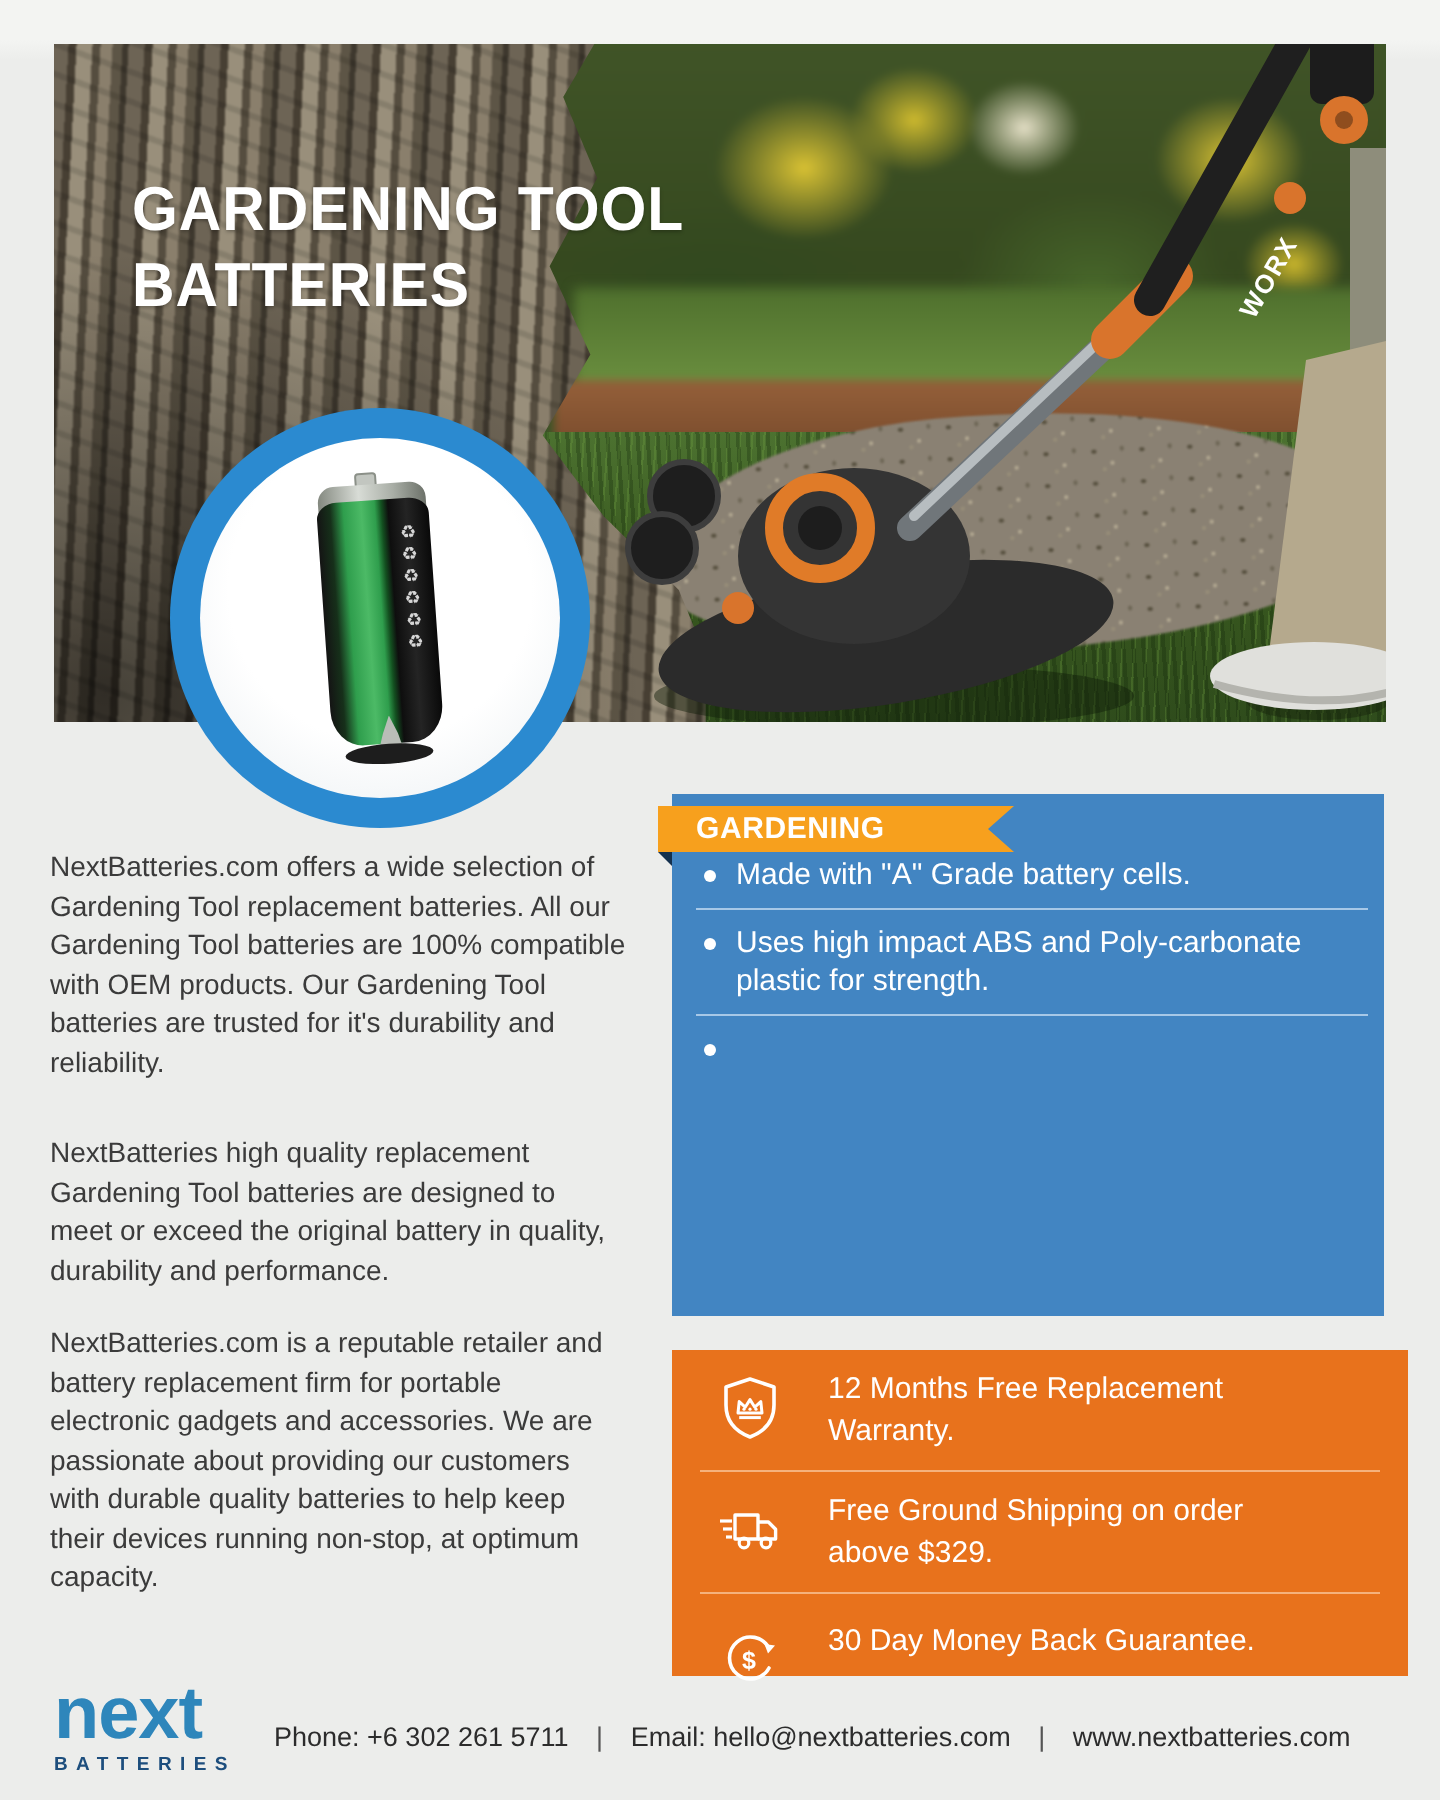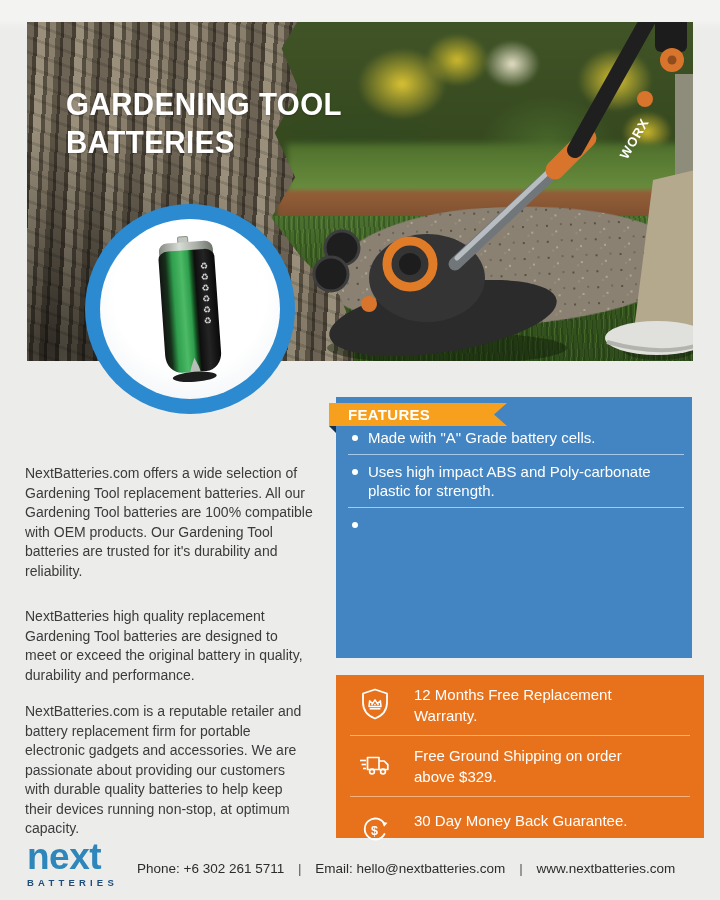--- a/index.html
+++ b/index.html
@@ -72,21 +72,21 @@
     background:#c2c6c0; border:1px solid #8b9088; border-radius:2px; }
   .batt-glyphs { position:absolute; right:6px; top:26px; width:10px; color:#d6d6d6;
     font-size:9px; line-height:11px; word-break:break-all; text-align:center; }
   .batt-contact { position:absolute; left:22px; bottom:4px; width:14px; height:20px;
     background:#b9bdb7; clip-path:polygon(50% 0, 78% 45%, 100% 100%, 0 100%, 24% 45%); }
   .batt-base { position:absolute; left:6px; bottom:0; width:44px; height:10px;
     border-radius:50%; background:#1d1d1d; }
 
   
   .intro { position:absolute; left:25px; top:424px; width:300px; color:#3b3b3b;
-    font-size:14px; line-height:19.5px;margin-top:40px; }
+    font-size:14px; line-height:19.5px; }
   .intro p { white-space:pre-line; margin-bottom:26px; }
   .intro p + p { margin-bottom:17px; }
 
   
   .features { position:absolute; left:336px; top:397px; width:356px; height:261px;
     background:#4285c2; }
   .ribbon { position:absolute; left:-7px; top:6px; height:23px; width:178px;
     background:#f7a01d; color:#fff; font-weight:bold; font-size:15px; line-height:23px;
     padding-left:19px; letter-spacing:.3px;
     clip-path:polygon(0 0, 100% 0, calc(100% - 13px) 50%, 100% 100%, 0 100%); }
@@ -197,21 +197,21 @@
 battery replacement firm for portable
 electronic gadgets and accessories. We are
 passionate about providing our customers
 with durable quality batteries to help keep
 their devices running non-stop, at optimum
 capacity.</p>
   </div>
 
   <div class="features">
     <div class="ribbon-fold"></div>
-    <div class="ribbon">FEATURES</div>
+    <div class="ribbon">GARDENING</div>
     <div class="features-list">
       <div class="feature-item">
         <span class="feature-dot"></span>
         <span class="feature-text">Made with "A" Grade battery cells.</span>
       </div>
       <div class="feature-item">
         <span class="feature-dot"></span>
         <span class="feature-text">Uses high impact ABS and Poly-carbonate
 plastic for strength.</span>
       </div>

